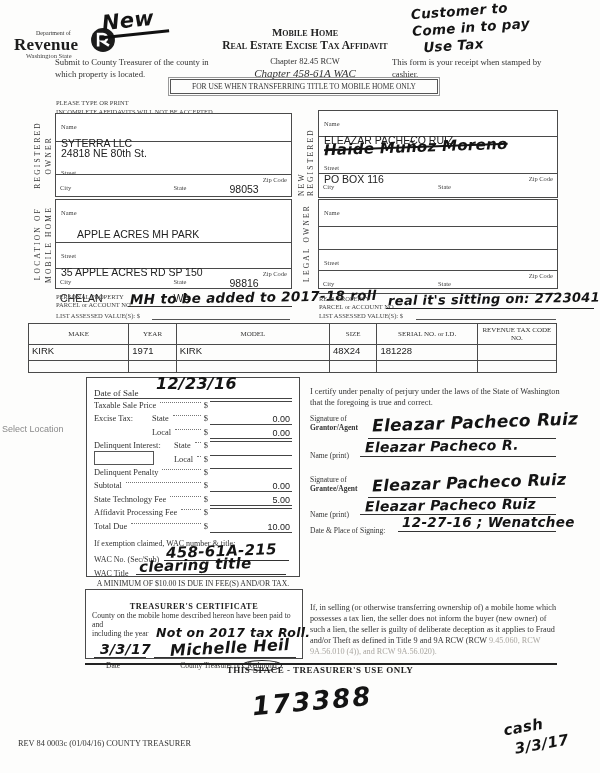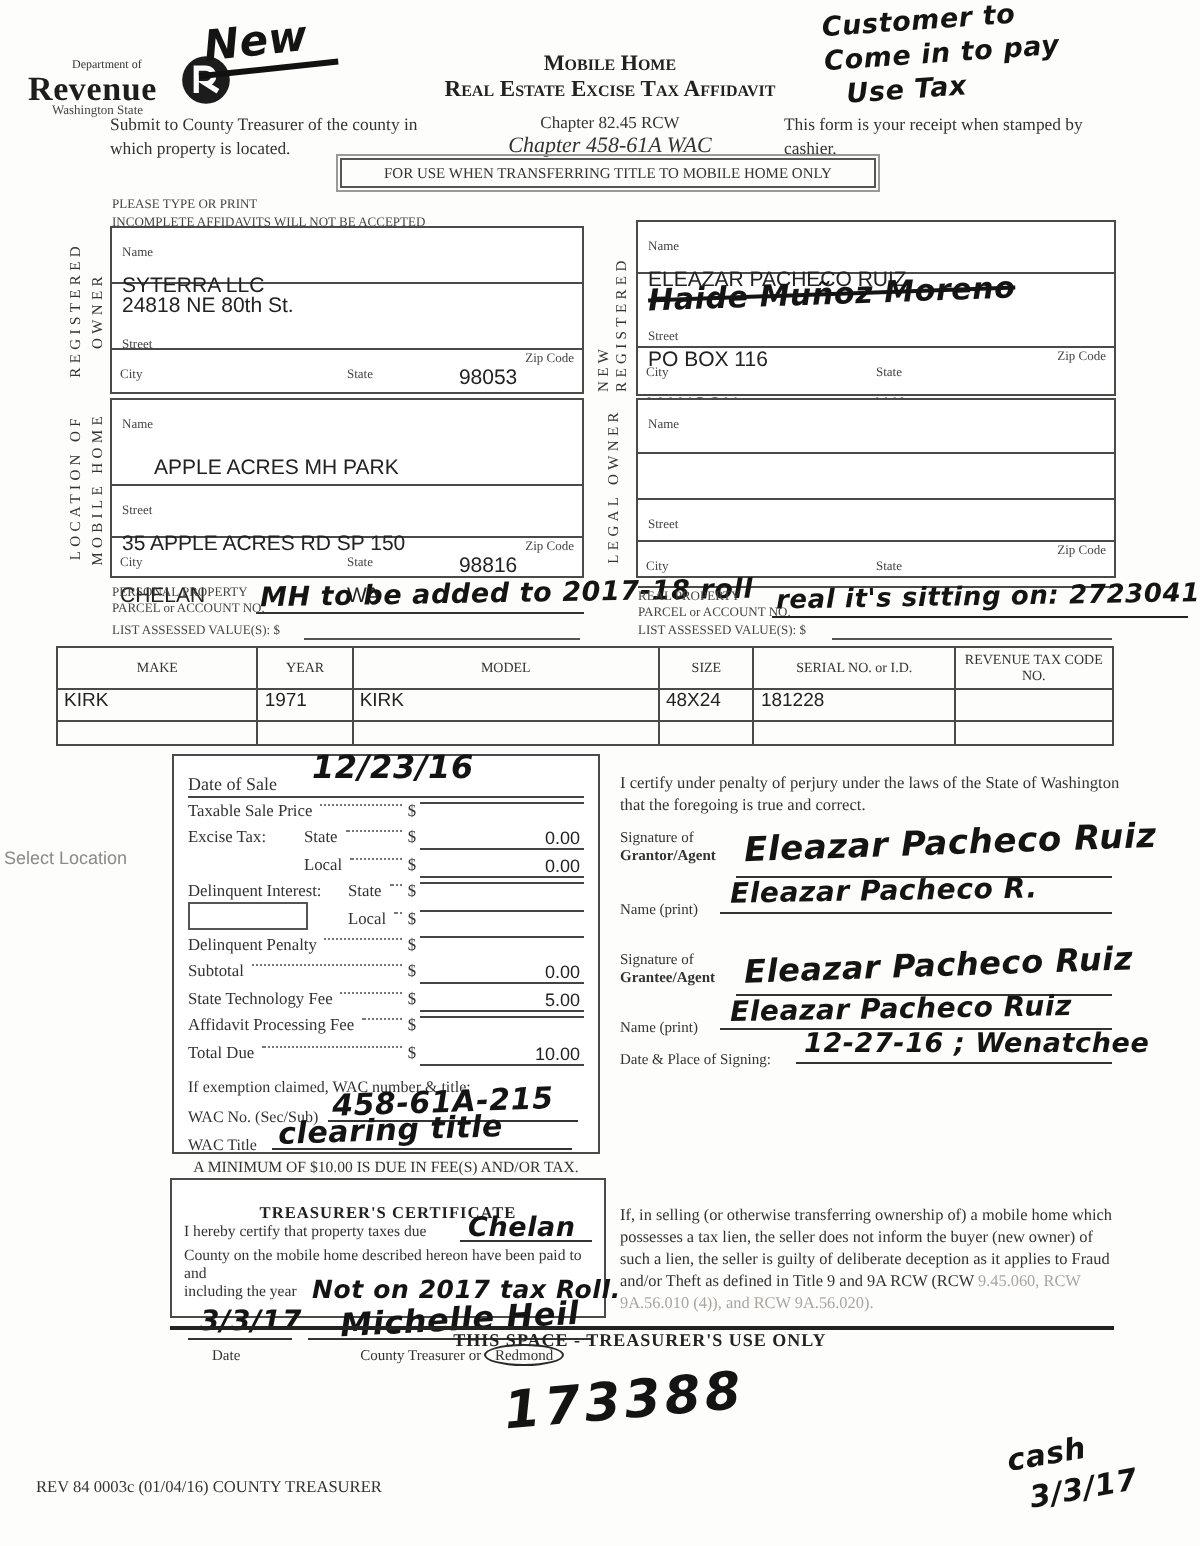--- a/index.html
+++ b/index.html
@@ -363,25 +363,20 @@
     </div>
     <div style="position:relative;height:17px;">
       <span class="siglabel">Date &amp; Place of Signing:</span>
       <span class="hw" style="position:absolute;left:92px;top:-5px;font-size:13.5px;white-space:nowrap;">12-27-16 ; Wenatchee</span>
       <span class="abs" style="left:88px;top:12px;width:158px;border-bottom:1px solid #333;"></span>
     </div>
   </div>
 
   <div class="abs box" style="left:85px;top:589px;width:218px;height:70px;padding:12px 6px;box-sizing:border-box;border-width:1.5px;">
     <div style="text-align:center;font-size:8.3px;font-weight:bold;letter-spacing:.5px;color:#222;">TREASURER'S CERTIFICATE</div>
-    <div style="position:relative;font-size:7.8px;color:#333;height:12px;">
-      <span>I hereby certify that property taxes due</span>
-      <span class="hw" style="position:absolute;left:142px;top:-5px;font-size:13.5px;">Chelan</span>
-      <span class="abs" style="left:138px;top:9px;width:66px;border-bottom:1px solid #333;"></span>
-    </div>
     <div style="font-size:7.8px;color:#333;">County on the mobile home described hereon have been paid to and</div>
     <div style="position:relative;font-size:7.8px;color:#333;height:12px;">
       <span>including the year</span>
       <span class="hw" style="position:absolute;left:64px;top:-4px;font-size:12.5px;white-space:nowrap;">Not on 2017 tax Roll.</span>
     </div>
     <div style="position:relative;height:20px;">
       <span class="hw" style="position:absolute;left:8px;top:0px;font-size:14px;">3/3/17</span>
       <span class="hw" style="position:absolute;left:78px;top:-3px;font-size:16px;transform:rotate(-3deg);white-space:nowrap;">Michelle Heil</span>
       <span class="abs" style="left:2px;top:16px;width:52px;border-bottom:1px solid #333;"></span>
       <span class="abs" style="left:62px;top:16px;width:142px;border-bottom:1px solid #333;"></span>

